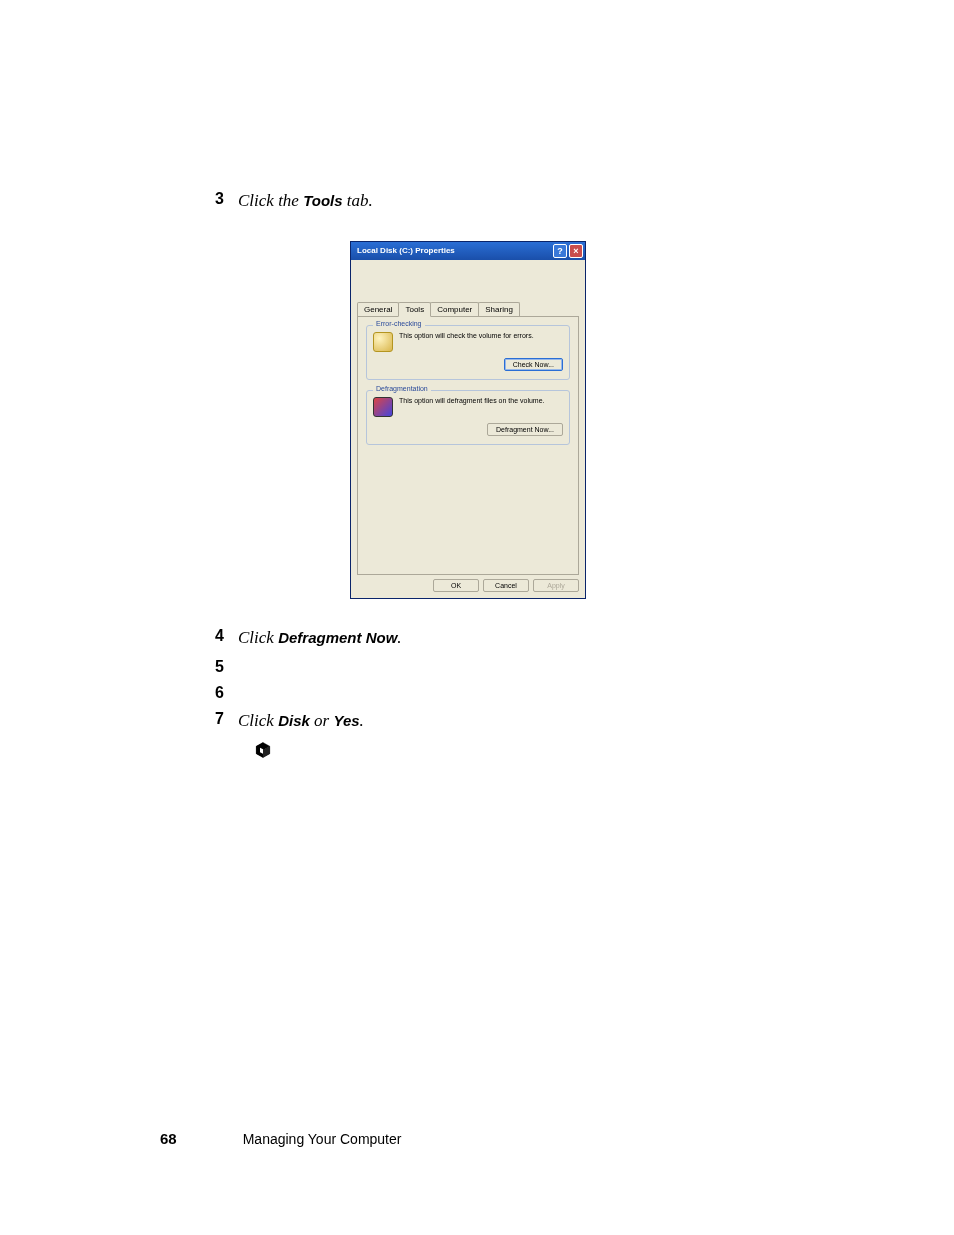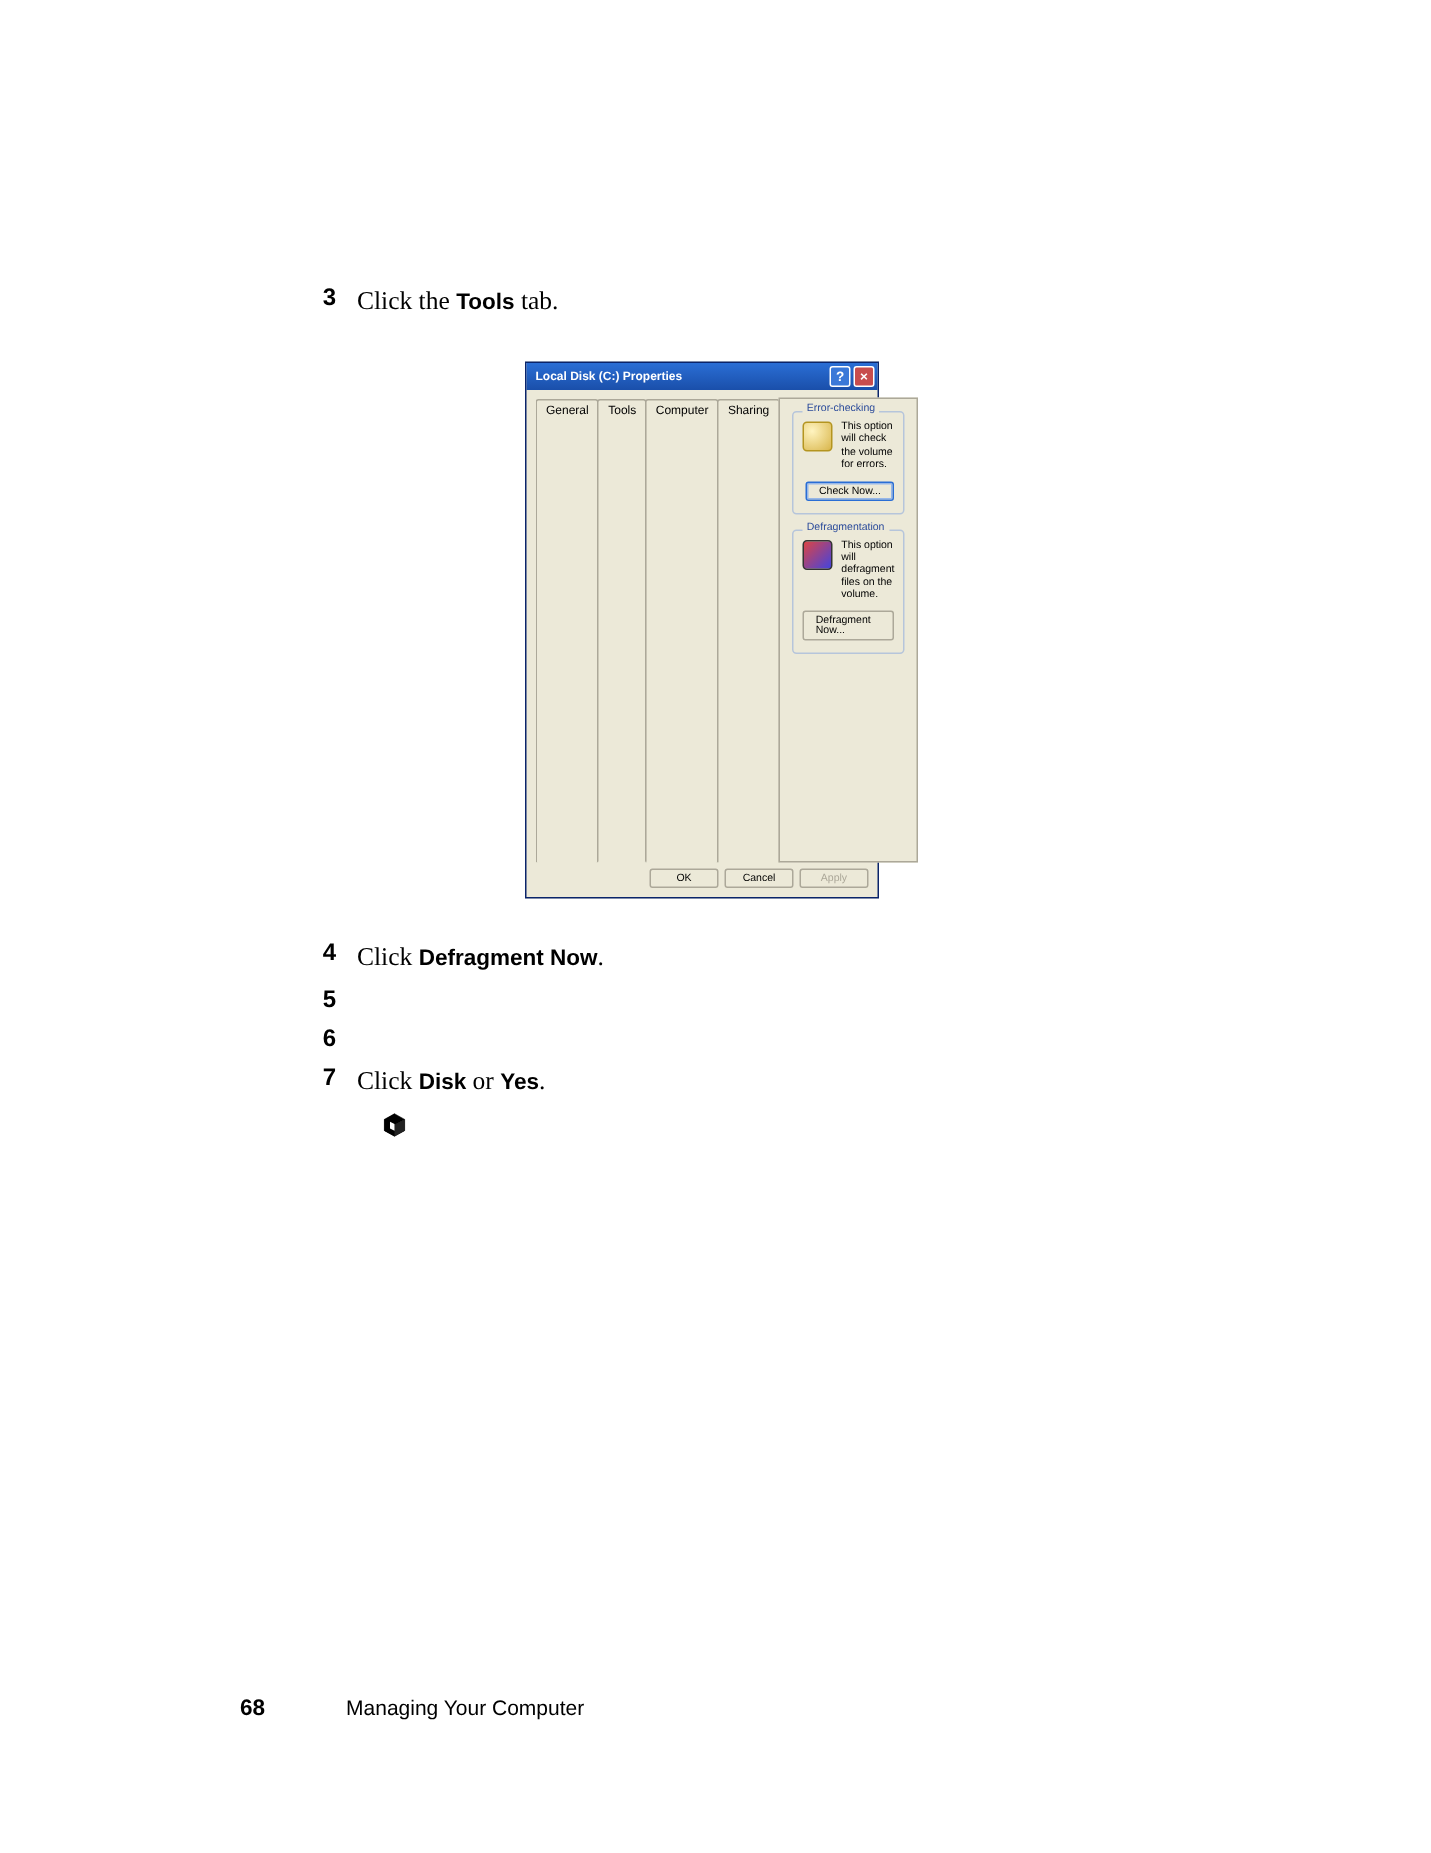--- a/index.html
+++ b/index.html
@@ -34,20 +34,21 @@
     font-size: 16px;
     color: #000;
     padding-right: 14px;
     flex: 0 0 auto;
   }
   .step-body {
     font-family: Georgia, 'Times New Roman', serif;
     font-size: 17px;
     line-height: 1.35;
     padding-right: 30px;
+    font-style: italic;
   }
   .step-body .bold {
     font-family: Arial, Helvetica, sans-serif;
     font-weight: 700;
     font-size: 15px;
   }
   .step3 { margin-top: 190px; }
   .screenshot-wrap {
     margin-left: 190px;
     margin-top: 28px;
@@ -83,21 +84,21 @@
     background: #c84d4d;
     border: 1px solid #fff;
     display: inline-flex; align-items: center; justify-content: center;
     font-size: 9px; font-weight: 700; color: #fff;
     border-radius: 2px;
   }
   .dlg-title .tbtn.help { background: #3a78d8; }
   .dlg-body {
     flex: 1;
     padding: 6px 6px 0 6px;
-    display: flex; flex-direction: row;
+    display: flex; flex-direction: column; margin-top: 36px;
   }
   .tabs { display: flex; margin-bottom: 0; }
   .tab {
     font-size: 8px;
     padding: 2px 6px;
     background: #ece9d8;
     border: 1px solid #aca899;
     border-bottom: none;
     margin-right: -1px;
     border-top-left-radius: 2px;
@@ -182,21 +183,21 @@
     position: absolute;
     left: 160px;
     bottom: 88px;
     font-family: Arial, Helvetica, sans-serif;
     font-size: 15px;
     display: flex;
     align-items: baseline;
   }
   .page-footer .num {
     font-weight: 700;
-    margin-right: 20px;
+    margin-right: 32px;
   }
   .page-footer .title {
     font-size: 14px;
     font-weight: 400;
     margin-left: 34px;
   }
 </style>
 </head>
 <body>
 

